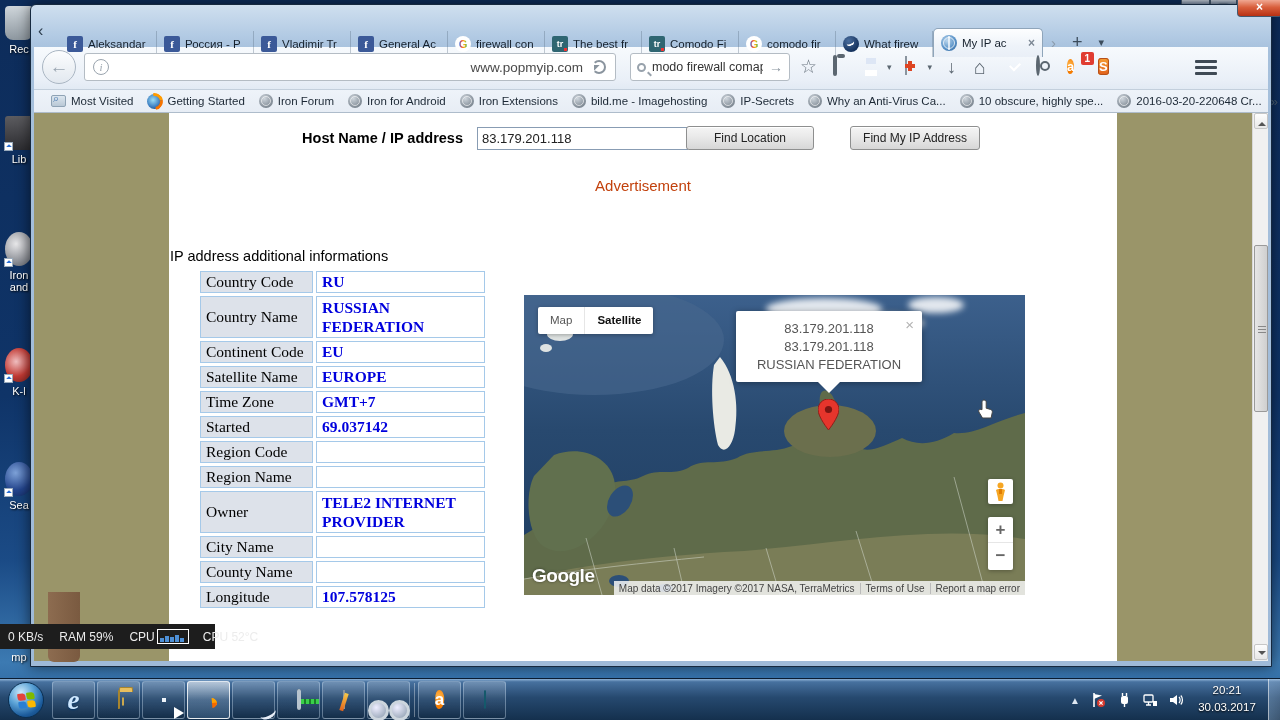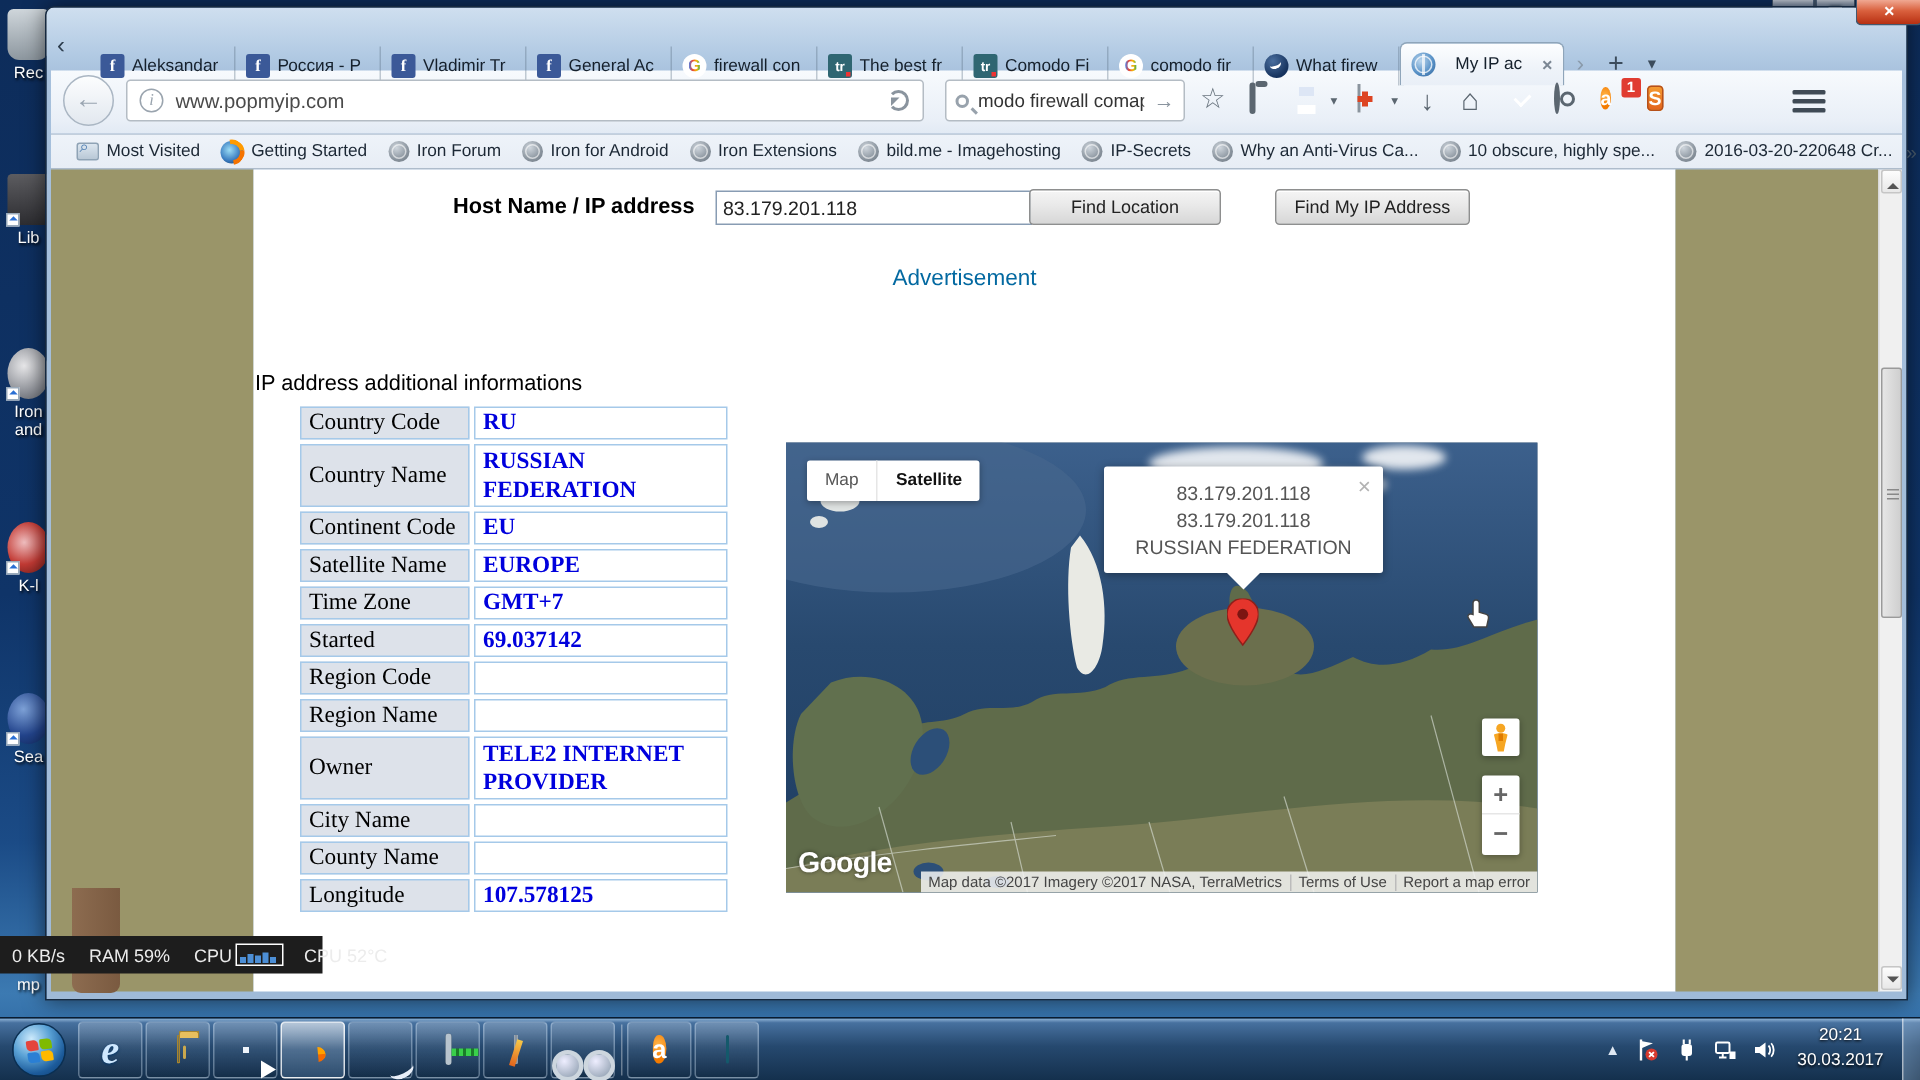--- a/index.html
+++ b/index.html
@@ -23,21 +23,21 @@
             border-radius:0 0 4px 4px; color:#fff; text-align:center; }
   .winbtn .bar { position:absolute; left:8px; right:8px; bottom:4px; height:3px; background:#fff; box-shadow:0 0 2px #345; }
   .winbtn .box { position:absolute; left:50%; top:4px; width:9px; height:8px; margin-left:-5px; border:2px solid #fff; box-shadow:0 0 2px #345; }
   .winbtn.close { background:linear-gradient(180deg,#f0a892,#d9603d 45%,#b83012); font-weight:bold; font-size:12px; line-height:15px; }
 
   
   .tabstrip { position:absolute; left:60px; top:28px; height:29px; display:flex; align-items:flex-end; z-index:7; }
   .tab { height:26px; width:97px; display:flex; align-items:center; gap:5px; padding:0 7px; font-size:11.5px; color:#15202c;
          border-right:1px solid rgba(90,110,130,.35); overflow:hidden; white-space:nowrap; }
   .tab.active { height:29px; width:110px; background:linear-gradient(180deg,#fdfeff,#eef3f9 60%,#e9eff7);
-                border:1px solid #8fa5ba; border-bottom:none; border-radius:5px 5px 0 0; z-index:8;text-align:center; }
+                border:1px solid #8fa5ba; border-bottom:none; border-radius:5px 5px 0 0; z-index:8; }
   .tab .tlabel { overflow:hidden; flex:1; }
   .tclose { color:#7b8794; font-size:12px; font-weight:bold; }
   .tclose:before { content:"×"; }
   .tabnav { font-size:15px; color:#3c4c5c; padding:0 8px; align-self:center; }
   .fav { width:16px; height:16px; flex:none; border-radius:2px; position:relative; font-size:11px; font-weight:bold; text-align:center; line-height:16px; }
   .fav-fb { background:#3b5998; color:#fff; } .fav-fb:after { content:"f"; font-family:"Liberation Serif",serif; }
   .fav-g  { background:#fff; border-radius:50%; } .fav-g:after { content:"G"; background:linear-gradient(90deg,#4285f4,#ea4335,#fbbc05,#34a853); -webkit-background-clip:text; background-clip:text; color:transparent; }
   .fav-tr { background:#2f6672; color:#fff; font-size:9px; } .fav-tr:after { content:"tr"; } 
   .fav-tr b { position:absolute; right:1px; bottom:1px; width:3px; height:3px; background:#e33; }
   .fav-sp { background:radial-gradient(circle at 35% 30%,#4a6e9e,#16335e 70%); border-radius:50%; }
@@ -60,21 +60,21 @@
   .bff { width:15px; height:15px; border-radius:50%; background:radial-gradient(circle at 40% 40%,#9adcf5,#3a7cc0 55%,#1d4e86 80%); position:relative; flex:none; }
   .bff:after { content:""; position:absolute; inset:-1px; border:3px solid transparent; border-top-color:#ff9b00; border-right-color:#f57300; border-radius:50%; transform:rotate(35deg); }
 
   .roundbtn { position:absolute; left:42px; top:50px; width:34px; height:34px; border-radius:50%;
               background:linear-gradient(180deg,#fcfdfe,#e2e8ef); border:1px solid #aab6c3; color:#9aa5b1;
               font-size:19px; text-align:center; line-height:31px; }
   .urlbar { position:absolute; left:84px; top:53px; width:532px; height:28px; background:#fff; border:1px solid #b4bcc4;
             border-radius:3px; display:flex; align-items:center; }
   .iinfo { width:16px; height:16px; border:1.5px solid #9aa4ae; border-radius:50%; color:#9aa4ae; font-size:11px; font-style:italic;
            font-family:"Liberation Serif",serif; text-align:center; line-height:14px; margin:0 8px; flex:none; }
-  .urltext { flex:1; font-size:13.5px; color:#4a4a4a; border:none; outline:none; font-family:"Liberation Sans",sans-serif; background:transparent; }
+  .urltext { flex:1; font-size:13.5px; color:#4a4a4a; border:none; outline:none; font-family:"Liberation Sans",sans-serif; background:transparent;text-align:right; }
   .reload { width:14px; height:14px; border:2px solid #8a949e; border-radius:50%; border-left-color:transparent; position:relative; margin:0 9px; flex:none; }
   .reload:after { content:""; position:absolute; left:-4px; top:-1px; border:4px solid transparent; border-right-color:#8a949e; transform:rotate(45deg); }
   .searchbar { position:absolute; left:630px; top:53px; width:160px; height:28px; background:#fff; border:1px solid #b4bcc4;
                border-radius:3px; display:flex; align-items:center; }
   .mag { width:9px; height:9px; border:2px solid #98a2ac; border-radius:50%; position:relative; margin:0 6px; flex:none; }
   .mag:after { content:""; position:absolute; left:8px; top:8px; width:5px; height:2px; background:#98a2ac; transform:rotate(45deg); }
   .searchtext { flex:1; font-size:12.5px; color:#333; border:none; outline:none; background:transparent; width:100px; }
   .goarrow { color:#8a949e; font-size:14px; margin:0 6px; flex:none; }
 
   .tbicons { position:absolute; left:800px; top:52px; height:30px; display:flex; align-items:center; gap:11px; }
@@ -375,21 +375,21 @@
 
 <div class="adstrip" style="left:34px"></div>
 <div class="pagebg"></div>
 <div class="adstrip" style="left:1117px"></div>
 
 <div class="abs pg serif" style="left:200px;top:130px;width:263px;text-align:right;font-weight:bold;font-size:14.5px;color:#000">Host Name / IP address</div>
 <input class="ipinput" value="83.179.201.118" style="">
 <button class="btn7" style="left:686px;top:126px;width:128px">Find Location</button>
 <button class="btn7" style="left:850px;top:126px;width:130px">Find My IP Address</button>
 
-<div class="abs pg serif" style="left:169px;top:177px;width:948px;text-align:center;font-size:15px;color:#0369a1">Advertisement</div>
+<div class="abs pg serif" style="left:169px;top:177px;width:948px;text-align:center;font-size:15px;color:#c2410c">Advertisement</div>
 <div class="abs pg serif" style="left:170px;top:248px;font-size:14.5px;color:#000">IP address additional informations</div>
 
 <table class="info">
   <tbody>
       <tr>
         <td class="lab">Country Code</td>
         <td class="val">RU</td>
       </tr>
   <tr class="tall">
         <td class="lab">Country Name</td>

